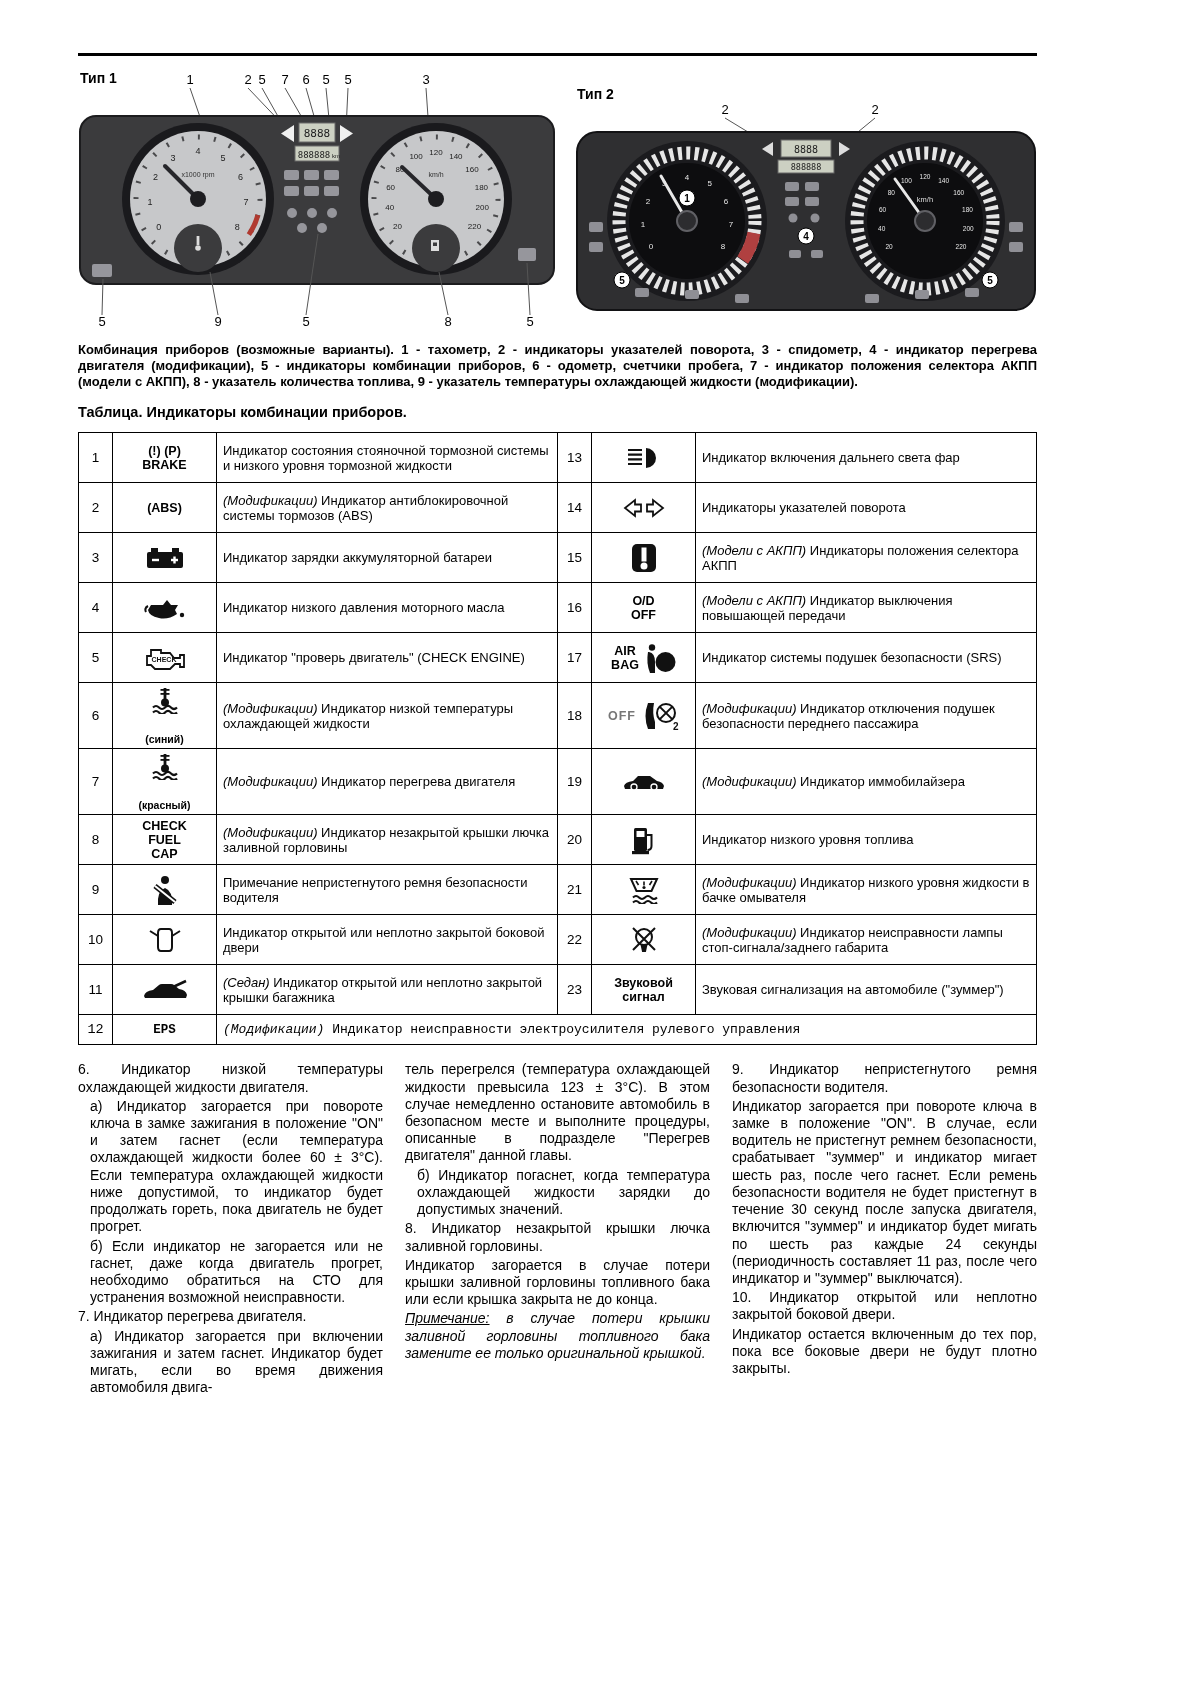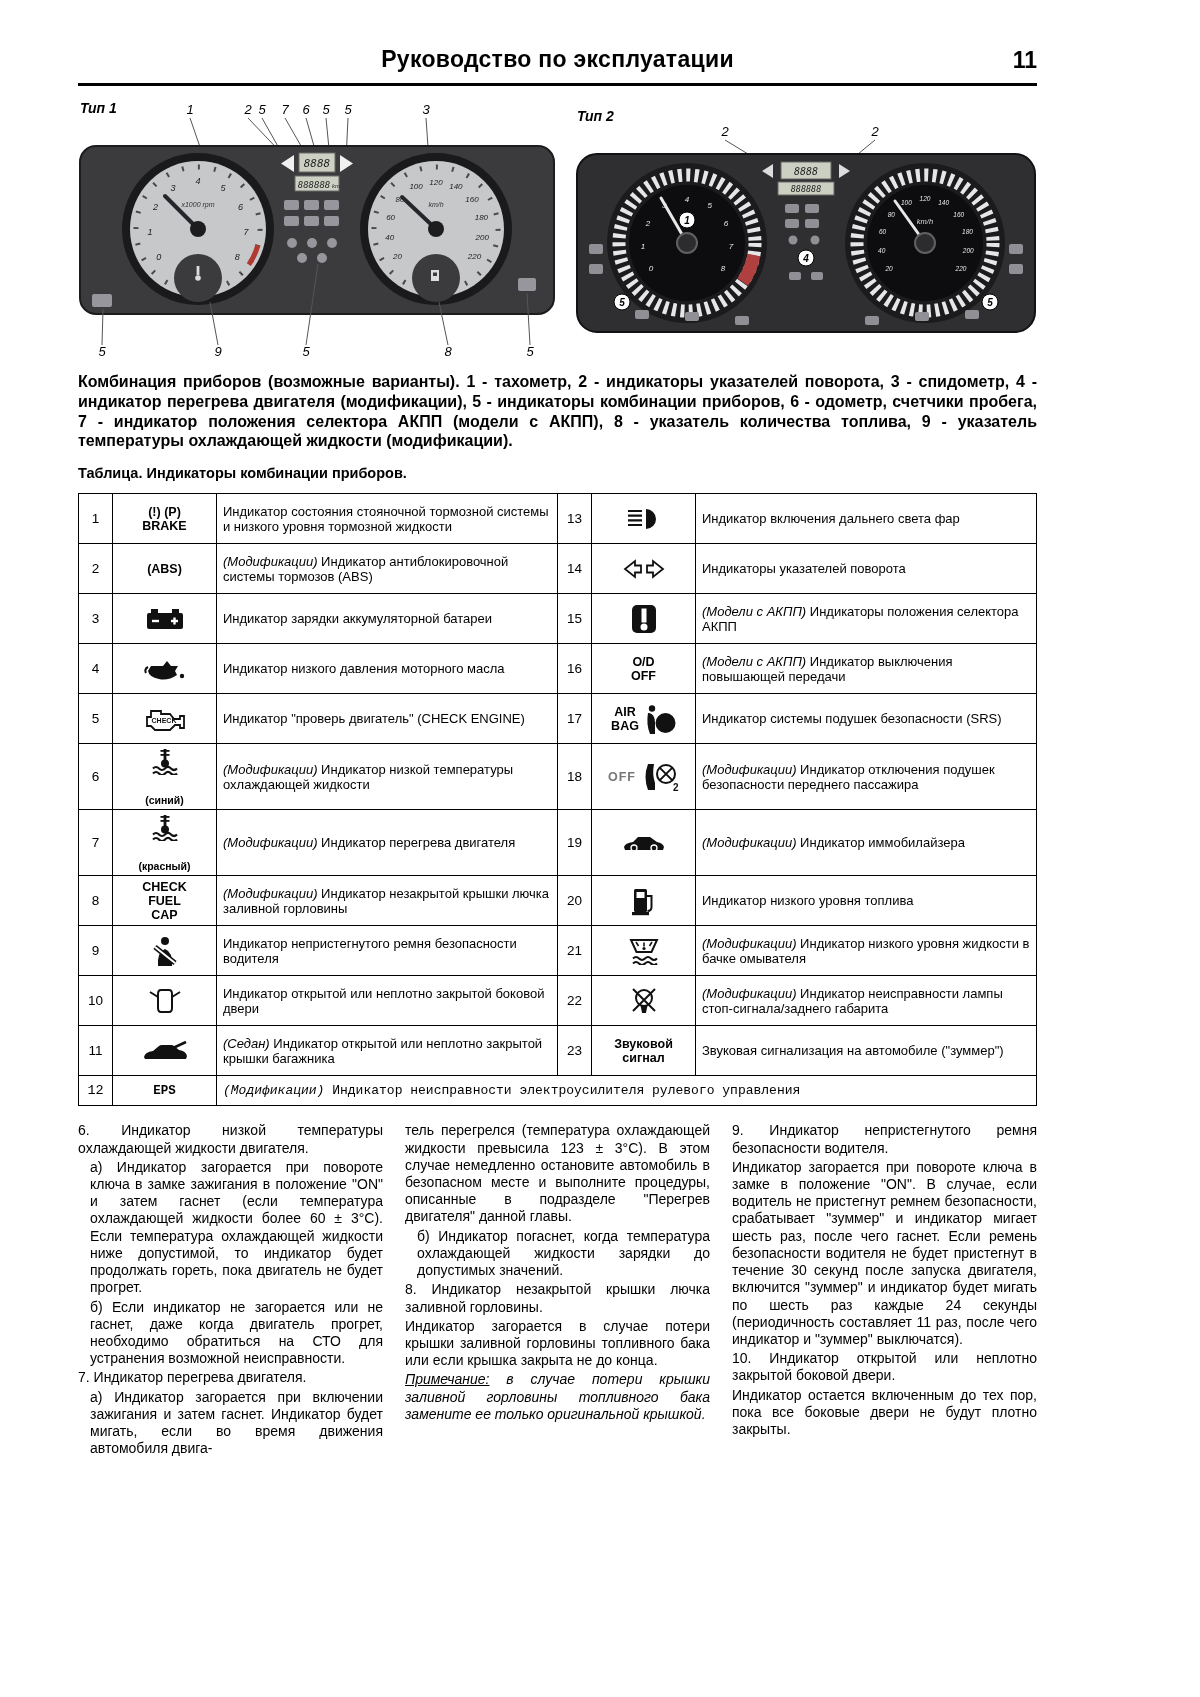--- a/index.html
+++ b/index.html
@@ -6,26 +6,26 @@
   html,body { background:#fff; }
   body { width:1200px; height:1697px; overflow:hidden; color:#000;
          font-family:"Liberation Sans", sans-serif; }
   .page { padding:46px 163px 0 78px; }
 
   .hdr { position:relative; height:30px; }
   .hdr h1 { font-size:23px; font-weight:bold; text-align:center; letter-spacing:.3px; }
   .pagenum { position:absolute; right:0; top:1px; font-size:23px; font-weight:bold; }
   .rule { height:0; border-top:3px solid #000; margin:7px 0 16px; }
 
-  .figs { display:flex; justify-content:space-between; align-items:center;font-style:italic; }
+  .figs { display:flex; justify-content:space-between; align-items:flex-end; }
   figure { position:relative; }
   figcaption { position:absolute; left:2px; top:-2px; font-weight:bold; font-size:14px; }
   .mt14 { margin-top:14px; display:block; }
 
-  .caption { font-size:16px; font-weight:bold; line-height:1.24; text-align:justify; margin:10px 0 14px; }
+  .caption { font-size:13px; font-weight:bold; line-height:1.24; text-align:justify; margin:10px 0 14px; }
   .tbl-title { font-size:14.5px; font-weight:bold; margin:0 0 12px; }
 
   table.ind { width:100%; border-collapse:collapse; table-layout:fixed; }
   .ind tr { height:50px; }
   .ind td { border:1.6px solid #000; padding:3px 6px; vertical-align:middle; }
   .ind td.num { width:34px; text-align:center; font-size:13.5px; padding:3px 2px; }
   .ind td.icon-td { width:104px; text-align:center; padding:3px 4px; }
   .ind td.desc { font-size:13px; line-height:1.16;margin-left:36px; }
   .icwrap { display:flex; align-items:center; justify-content:center; gap:5px; }
   .ictext { font-weight:bold; font-size:12.5px; line-height:1.12; }
@@ -37,24 +37,20 @@
   .col { flex:1; font-size:14px; line-height:1.23; text-align:justify; }
   .col p { margin:0 0 2px; }
   .col p.i { padding-left:12px; }
   .col p.note { font-style:italic; }
 </style>
 </head>
 <body>
 
 <div class="page">
 
-  <header class="hdr">
-    <h1>Руководство по эксплуатации</h1>
-    <div class="pagenum">11</div>
-  </header>
   <div class="rule"></div>
 
   <section class="figs">
 
     <figure style="width:478px">
       <figcaption>Тип 1</figcaption>
       <svg width="478" height="256" viewBox="0 0 478 256">
         <g font-size="13" fill="#000" text-anchor="middle">
           <text x="112" y="12">1</text>
           <text x="170" y="12">2</text>
@@ -470,21 +466,21 @@
               <span class="icsvg">
                 <svg width="26" height="30" viewBox="0 0 26 30">
                   <circle cx="13" cy="5" r="4" fill="#111"></circle>
                   <path d="M6 30 q-1 -14 7 -17 q8 3 7 17 z" fill="#111"></path>
                   <path d="M3 11 L23 27" stroke="#111" stroke-width="5"></path>
                   <path d="M3 11 L23 27" stroke="#fff" stroke-width="2"></path>
                 </svg>
               </span>
             </div>
           </td>
-          <td class="desc">Индикатор непристегнутого ремня безопасности водителя</td>
+          <td class="desc">Примечание непристегнутого ремня безопасности водителя</td>
           <td class="num">21</td>
           <td class="icon-td">
             <div class="icwrap">
               <span class="icsvg">
                 <svg width="32" height="28" viewBox="0 0 32 28">
                   <path d="M3 3 h26 l-5.5 12 H8.5 z" fill="none" stroke="#111" stroke-width="2"></path>
                   <path d="M16 9.5 v-4 M10.5 9 L8 5 M21.5 9 L24 5" stroke="#111" stroke-width="1.6"></path>
                   <circle cx="16" cy="11.5" r="1.6" fill="#111"></circle>
                   <path d="M5 21.5 q3 -3 6 0 t6 0 t6 0 t6 0" fill="none" stroke="#111" stroke-width="2"></path>
                   <path d="M5 26.5 q3 -3 6 0 t6 0 t6 0 t6 0" fill="none" stroke="#111" stroke-width="2"></path>

